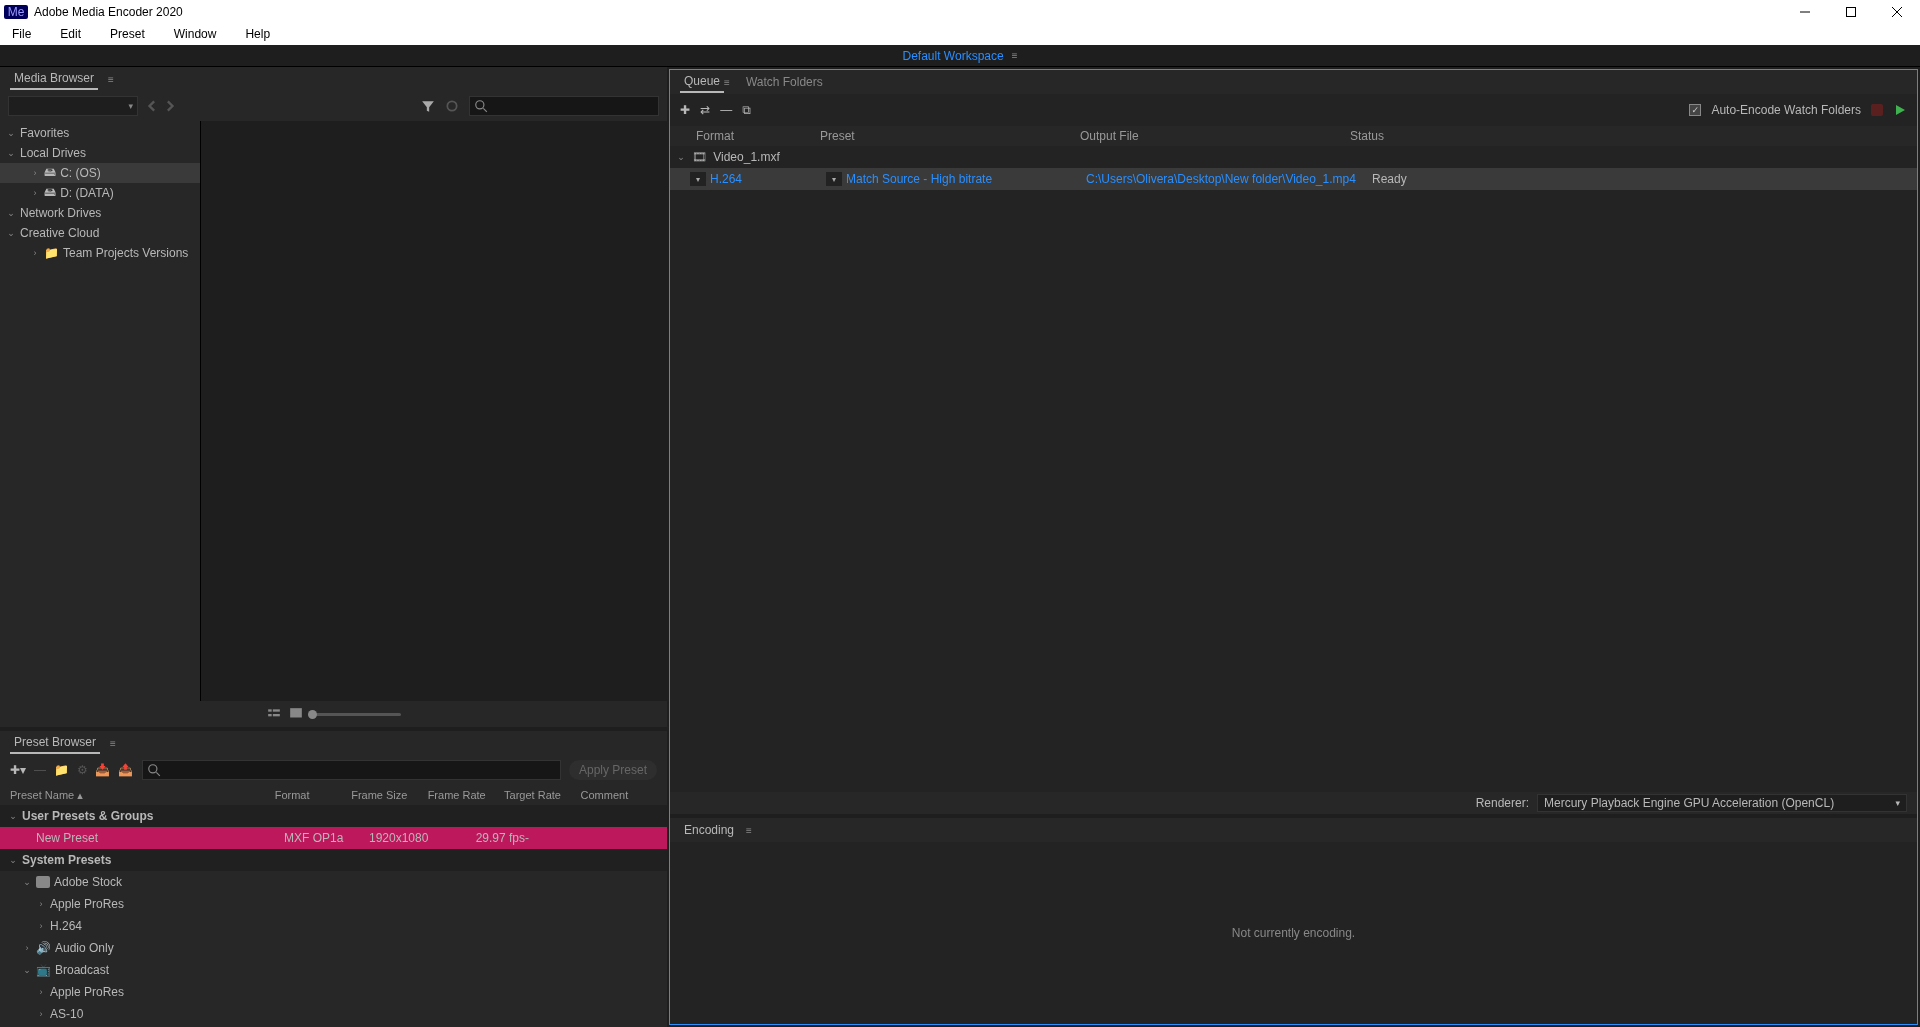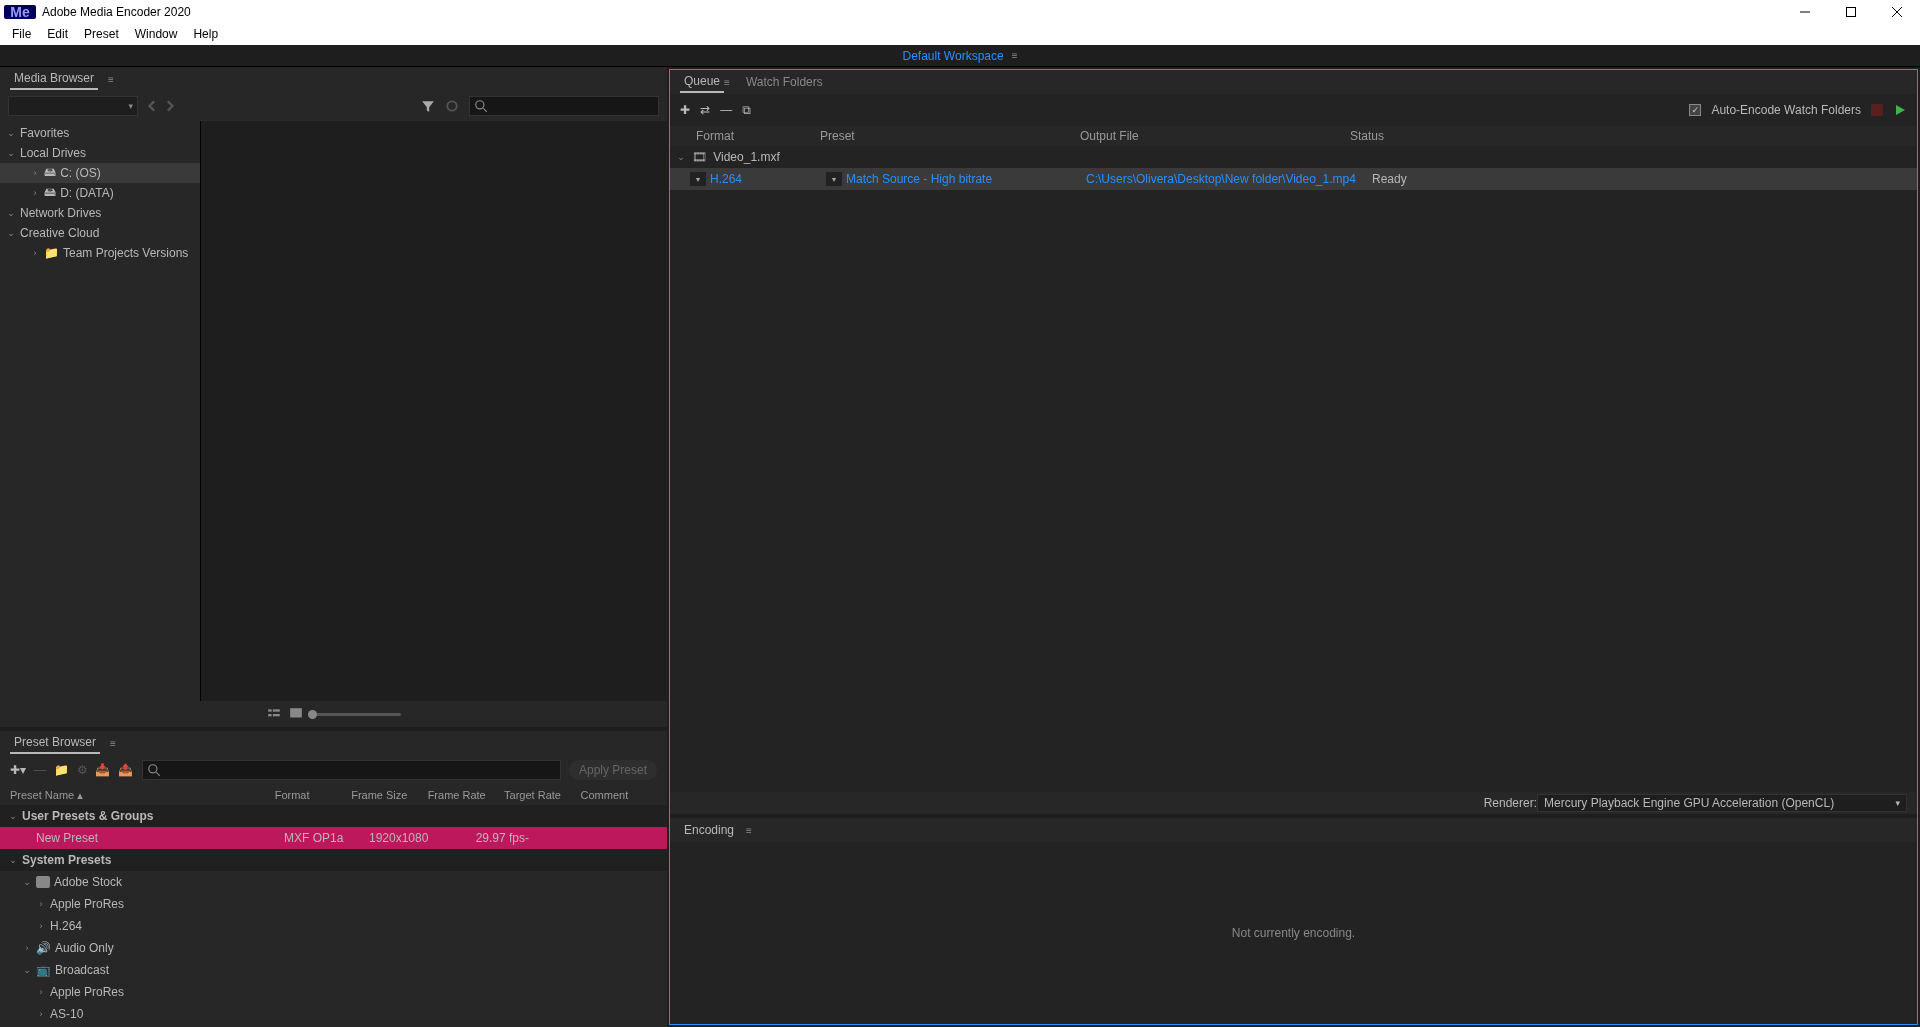--- a/index.html
+++ b/index.html
@@ -1,27 +1,27 @@
 <!DOCTYPE html>
 <html><head>
 <meta charset="utf-8">
 <style>
 * { margin: 0; padding: 0; box-sizing: border-box; font-family: "Segoe UI", Arial, sans-serif; user-select: none; }
 body { background: #1e1e1e; width: 1920px; height: 1027px; overflow: hidden; color: #b8b8b8; font-size: 12px; }
 
 
 .titlebar { height: 23px; background: #fff; color: #000; display: flex; align-items: center; justify-content: space-between; padding-left: 4px; }
 .titlebar-left { display: flex; align-items: center; gap: 6px; }
-.app-icon { width: 32px; height: 14px; background: #00005b; color: #9999ff; font-size: 14px; font-weight: bold; display: flex; align-items: center; justify-content: center; border-radius: 2px; }
+.app-icon { width: 24px; height: 14px; background: #00005b; color: #9999ff; font-size: 12px; font-weight: normal; display: flex; align-items: center; justify-content: center; border-radius: 2px; }
 .titlebar-title { font-size: 12px; }
 .win-controls { display: flex; }
 .win-btn { width: 46px; height: 23px; display: flex; align-items: center; justify-content: center; cursor: pointer; color: #000; }
 
 
-.menubar { height: 22px; background: #fff; display: flex; align-items: center; padding: 0 4px; gap: 0; color: #000; }
+.menubar { height: 22px; background: #fff; display: flex; align-items: center; padding: 0 4px; gap: 13px; color: #000; }
 .menu-item { padding: 2px 8px; font-size: 12px; cursor: pointer; }
 
 
 .workspace-bar { height: 22px; background: #1e1e1e; display: flex; align-items: center; justify-content: center; color: #2a8fff; font-size: 12px; gap: 8px; border-bottom: 1px solid #000; }
 
 
 .main { display: flex; height: calc(100% - 67px); }
 .left-pane { width: 667px; display: flex; flex-direction: column; }
 .right-pane { flex: 1; display: flex; flex-direction: column; border: 1px solid #2a8fff; margin: 2px; }
 
@@ -88,21 +88,21 @@
 .qh-output { width: 270px; }
 .qh-status { flex: 1; }
 .q-body { flex: 1; background: #232323; }
 .q-source-row { height: 22px; display: flex; align-items: center; padding-left: 6px; gap: 6px; }
 .q-item-row { height: 22px; background: #3a3a3a; display: flex; align-items: center; padding-left: 20px; }
 .q-item-row .fmt { width: 130px; display:flex; align-items:center; gap:4px; color:#2a8fff;}
 .q-item-row .pst { width: 260px; display:flex; align-items:center; gap:4px; color:#2a8fff;}
 .q-item-row .out { width: 270px; color:#2a8fff;}
 .q-item-row .sts { color:#b8b8b8;}
 .dropdown-arrow{ width:16px; height:14px; background:#222; display:flex; align-items:center; justify-content:center; font-size:8px; color:#aaa;}
-.renderer-bar { height: 22px; display: flex; align-items: center; justify-content: flex-end; padding: 0 10px; font-size: 12px; background:#272727;}
+.renderer-bar { height: 22px; display: flex; align-items: center; justify-content: flex-end; padding: 0 10px; gap: 8px; font-size: 12px; background:#272727;}
 .renderer-select { width: 370px; height: 18px; background: #1e1e1e; border: 1px solid #333; display: flex; align-items: center; padding: 0 6px; justify-content: space-between; }
 
 
 .encoding-panel { height: 210px; background: #232323; border-top: 4px solid #1e1e1e;}
 .enc-header { height: 24px; display: flex; align-items: center; padding: 0 10px; gap: 8px; background:#272727;}
 .enc-body { height: calc(100% - 24px); display: flex; align-items: center; justify-content: center; color: #888; }
 
 svg { display:block; }
 .ico12{ width:14px; height:14px;}
 </style>

